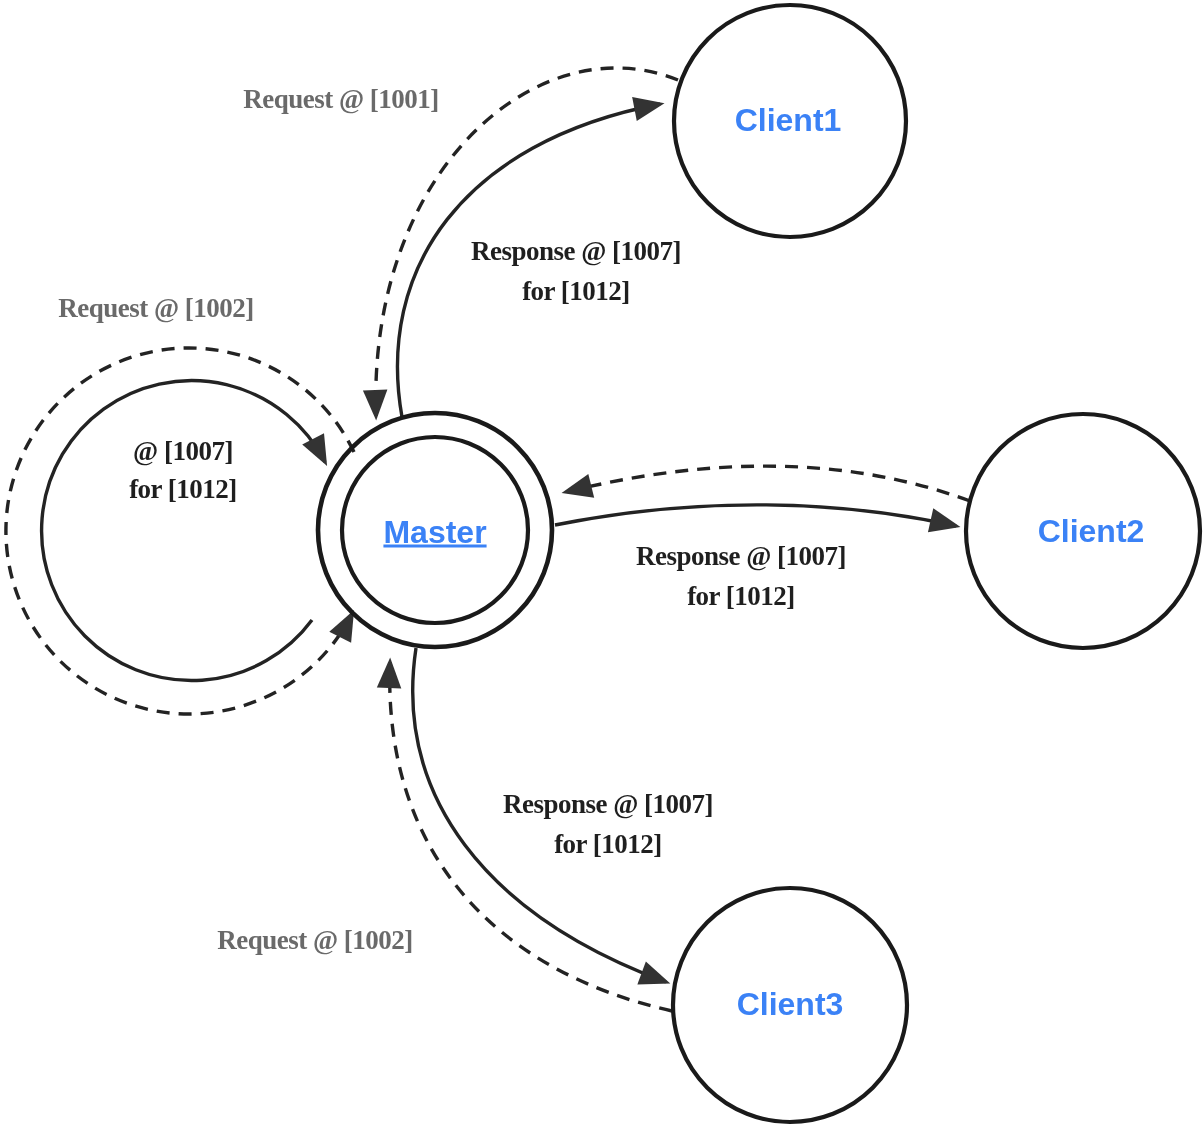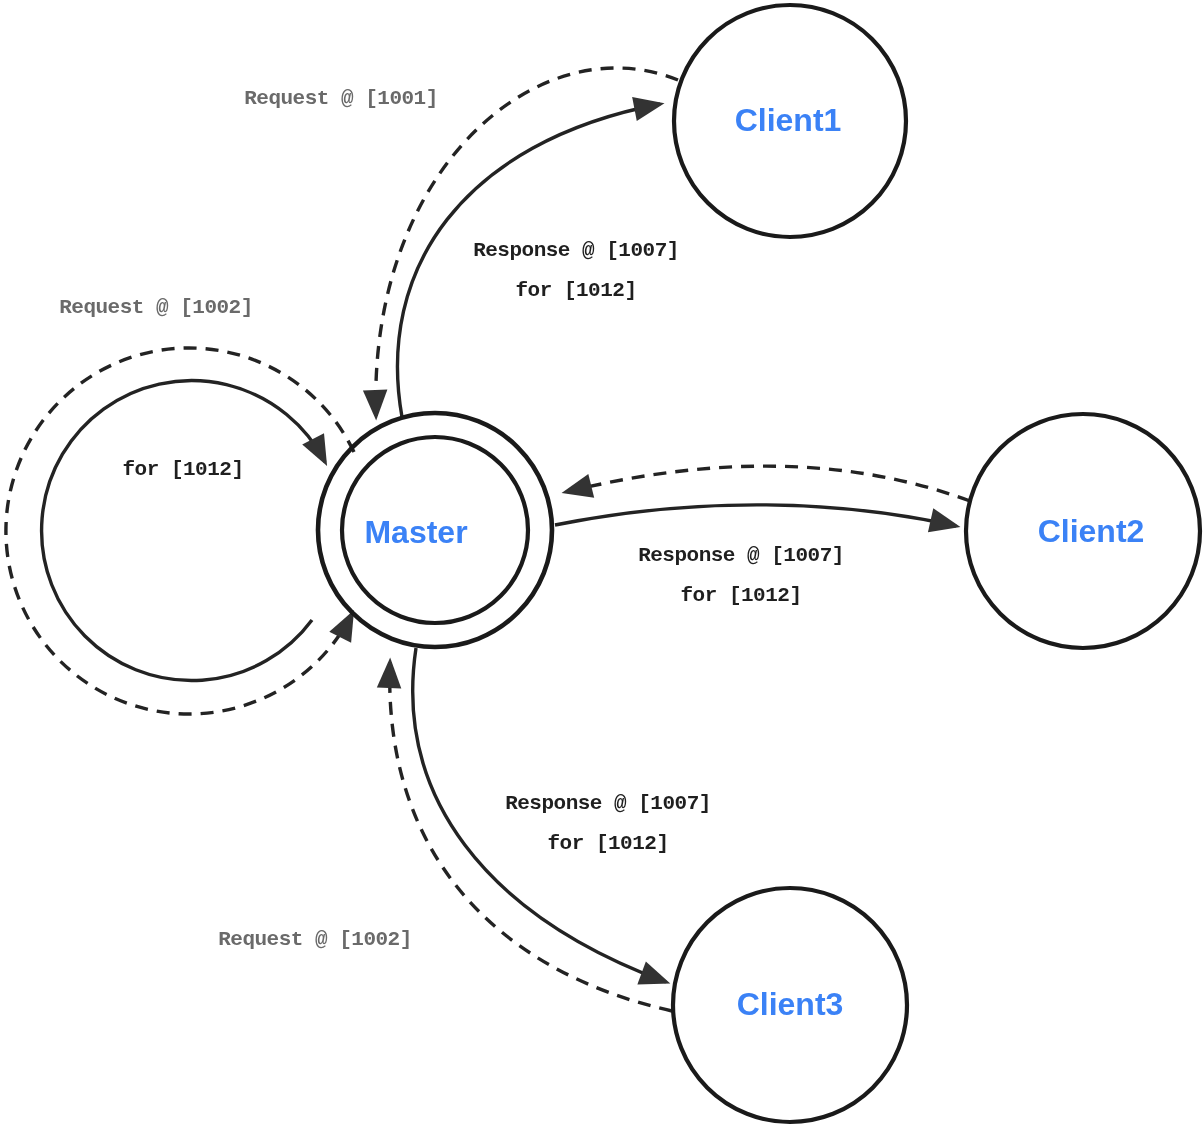--- a/index.html
+++ b/index.html
@@ -32,23 +32,23 @@
   .edge.dashed { stroke-dasharray: 13 9; }
   .arrowhead-shape { fill: var(--arrowhead); }
 
   .lbl {
     position: absolute;
     transform: translate(-50%, -50%);
     text-align: center;
     white-space: nowrap;
   }
   .edge-lbl {
-    font-family: Liberation Mono, monospace;
+    font-family: Liberation Serif, serif;
     font-weight: bold;
-    font-size: 21px;
+    font-size: 27px;
     letter-spacing: -0.5px;
     line-height: 40px;
   }
   .edge-lbl.req { color: var(--request-label); }
   .edge-lbl.res { color: var(--response-label); }
   .edge-lbl.tight { line-height: 38px; }
   .edge-lbl span { display: block; }
 
   .node-lbl {
     font-family: "Liberation Sans", sans-serif;
@@ -81,34 +81,35 @@
     <path class="edge dashed" d="M 672 1011 C 498 972, 383 855, 390 662" marker-end="url(#arrowhead)"></path>
     <path class="edge" d="M 416 648 C 394 795, 485 915, 666 982" marker-end="url(#arrowhead)"></path>
 
     <circle class="node-circle" cx="790" cy="121" r="116" stroke-width="4.2" fill="#ffffff"></circle>
     <circle class="node-circle" cx="1083" cy="531" r="117" stroke-width="4.2" fill="#ffffff"></circle>
     <circle class="node-circle" cx="790" cy="1005" r="117" stroke-width="4.2" fill="#ffffff"></circle>
     <circle class="node-circle" cx="435" cy="530" r="117" stroke-width="4.6" fill="#ffffff"></circle>
     <circle class="node-circle" cx="435" cy="530" r="93" stroke-width="4.2" fill="#ffffff"></circle>
   </svg>
 
-  <div class="lbl node-lbl" style="left:416px; top:532px;">Master</div>
+  <div class="lbl node-lbl" style="left:435px; top:532px;text-decoration:underline;">Master</div>
   <div class="lbl node-lbl" style="left:788px; top:120px;">Client1</div>
   <div class="lbl node-lbl" style="left:1083px; top:531px;margin-left:8px;">Client2</div>
   <div class="lbl node-lbl" style="left:790px; top:1004px;text-align:right;">Client3</div>
 
   <div class="lbl edge-lbl req" style="left:341px; top:99px;">Request @ [1001]</div>
   <div class="lbl edge-lbl req" style="left:156px; top:308px;">Request @ [1002]</div>
   <div class="lbl edge-lbl req" style="left:315px; top:940px;">Request @ [1002]</div>
 
   <div class="lbl edge-lbl res" style="left:576px; top:271px;">
     <span>Response @ [1007]</span>
     <span>for [1012]</span>
   </div>
   <div class="lbl edge-lbl res tight" style="left:183px; top:470px;">
+    <span>@ [1007]</span>
     <span>for [1012]</span>
   </div>
   <div class="lbl edge-lbl res" style="left:741px; top:576px;">
     <span>Response @ [1007]</span>
     <span>for [1012]</span>
   </div>
   <div class="lbl edge-lbl res" style="left:608px; top:824px;">
     <span>Response @ [1007]</span>
     <span>for [1012]</span>
   </div>

